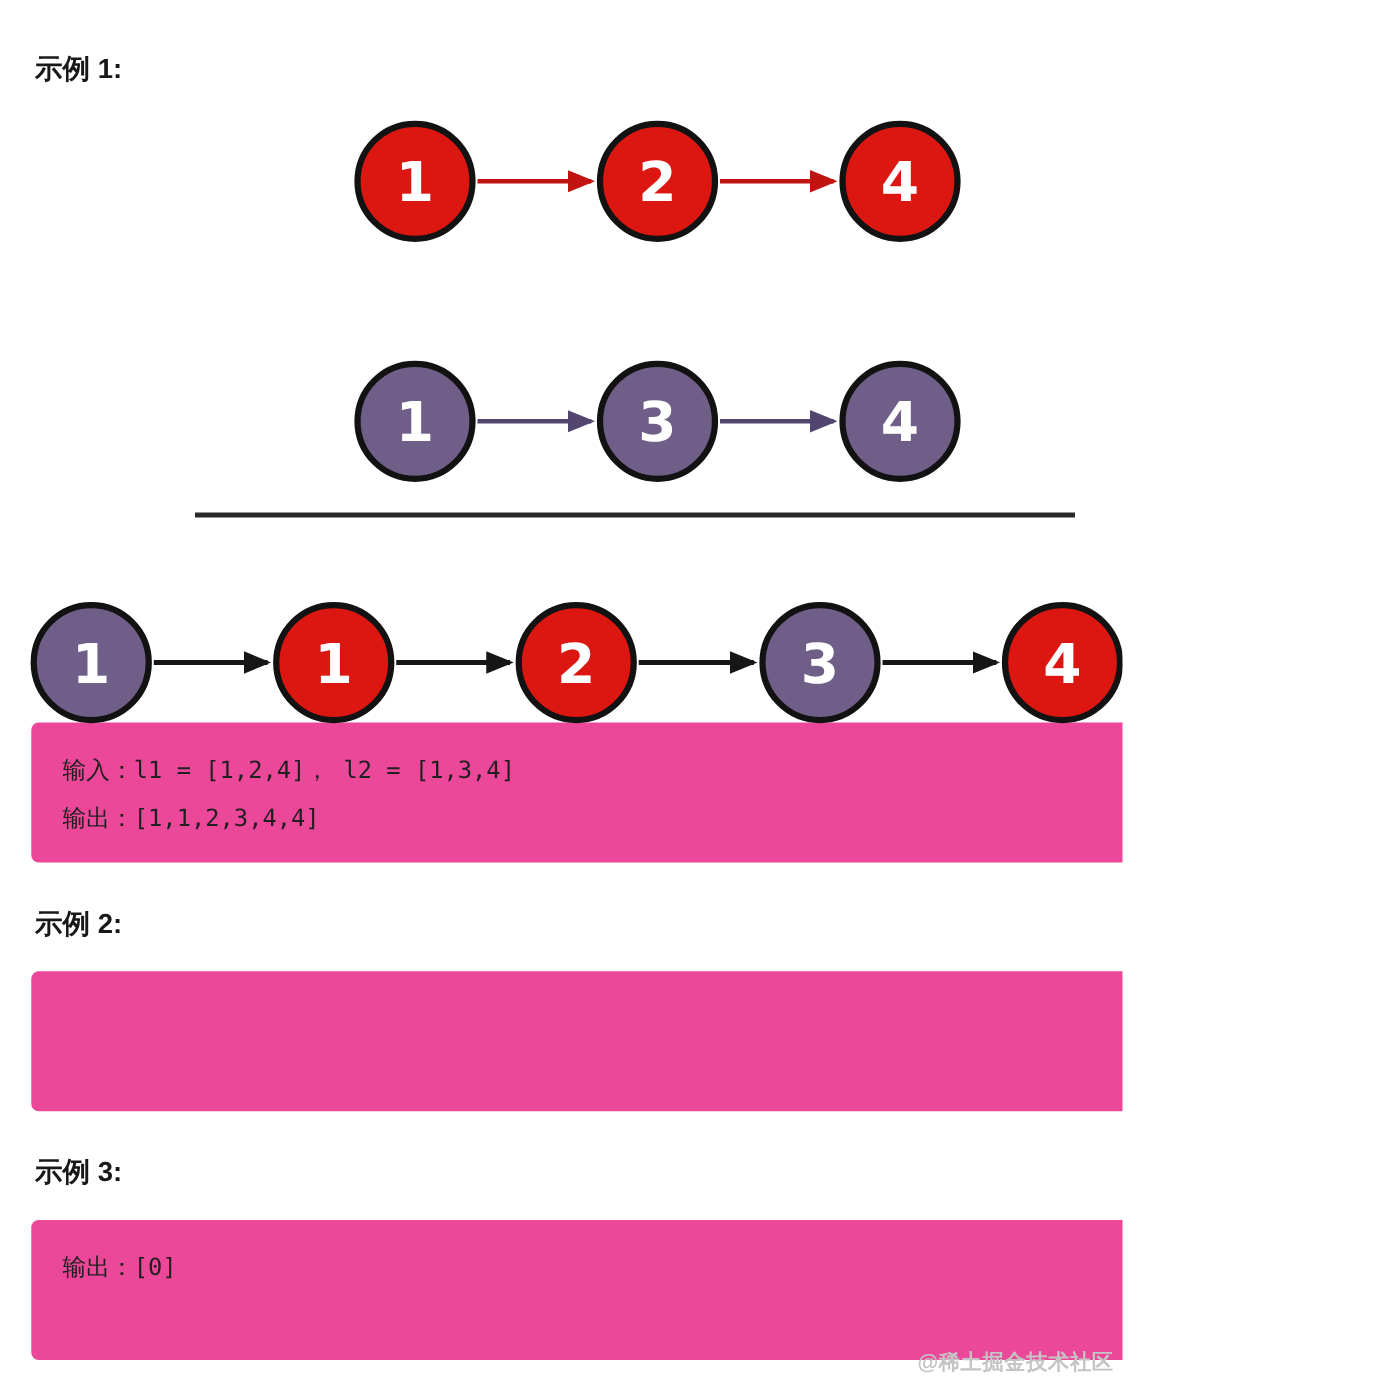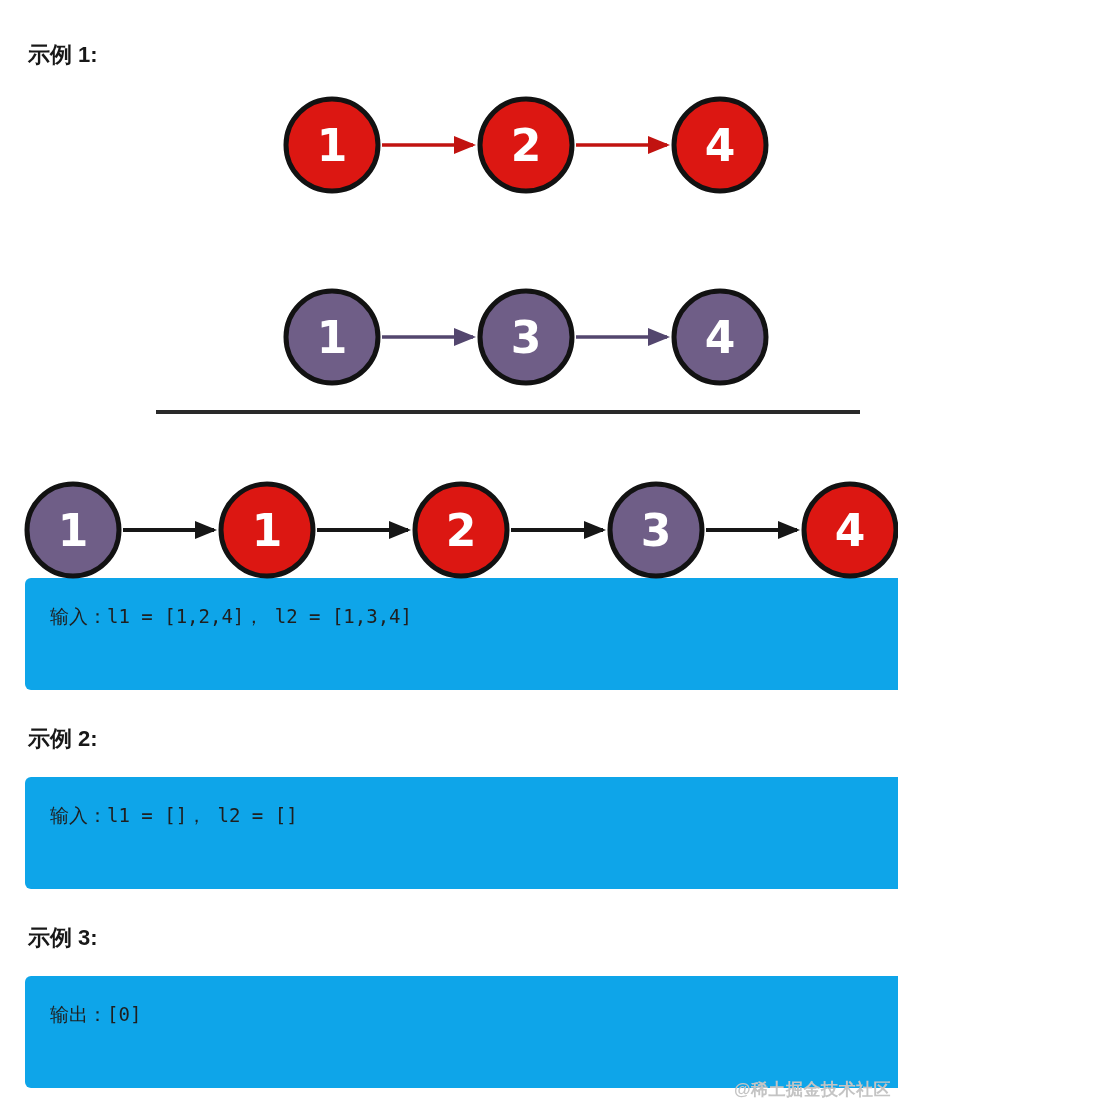--- a/index.html
+++ b/index.html
@@ -40,21 +40,21 @@
   }
   .arrow-line { stroke-width: 3.6; }
   .arrow-line.merged { stroke-width: 4; }
   .separator-line { stroke-width: 4; }
 
   .code-block {
     position: absolute;
     left: 25px;
     width: 1063px;
     height: 112px;
-    background: #0ea5e9;
+    background: #ec4899;
     border-radius: 6px;
     z-index: 1;
     padding: 19px 0 0 25px;
   }
   #code-block-1 { top: 578px; }
   #code-block-2 { top: 777px; }
   #code-block-3 { top: 976px; }
   .code-line {
     font-family: "DejaVu Sans Mono", monospace;
     font-size: 19px;
@@ -133,26 +133,26 @@
       <text class="node-label" x="267" y="546">1</text>
       <text class="node-label" x="461" y="546">2</text>
       <text class="node-label" x="656" y="546">3</text>
       <text class="node-label" x="850" y="546">4</text>
       <text class="node-label" x="1044" y="546">4</text>
     </g>
   </svg>
 
   <div class="code-block" id="code-block-1">
     <div class="code-line">输入：l1 = [1,2,4]， l2 = [1,3,4]</div>
+    <div class="code-line">输出：[1,1,2,3,4,4]</div>
   </div>
 
   <div class="section-heading" id="heading-2">示例 2:</div>
 
   <div class="code-block" id="code-block-2">
-    <div class="code-line">输入：l1 = []， l2 = []</div>
   </div>
 
   <div class="section-heading" id="heading-3">示例 3:</div>
 
   <div class="code-block" id="code-block-3">
     <div class="code-line">输出：[0]</div>
   </div>
 
   <div class="watermark">@稀土掘金技术社区</div>
 

